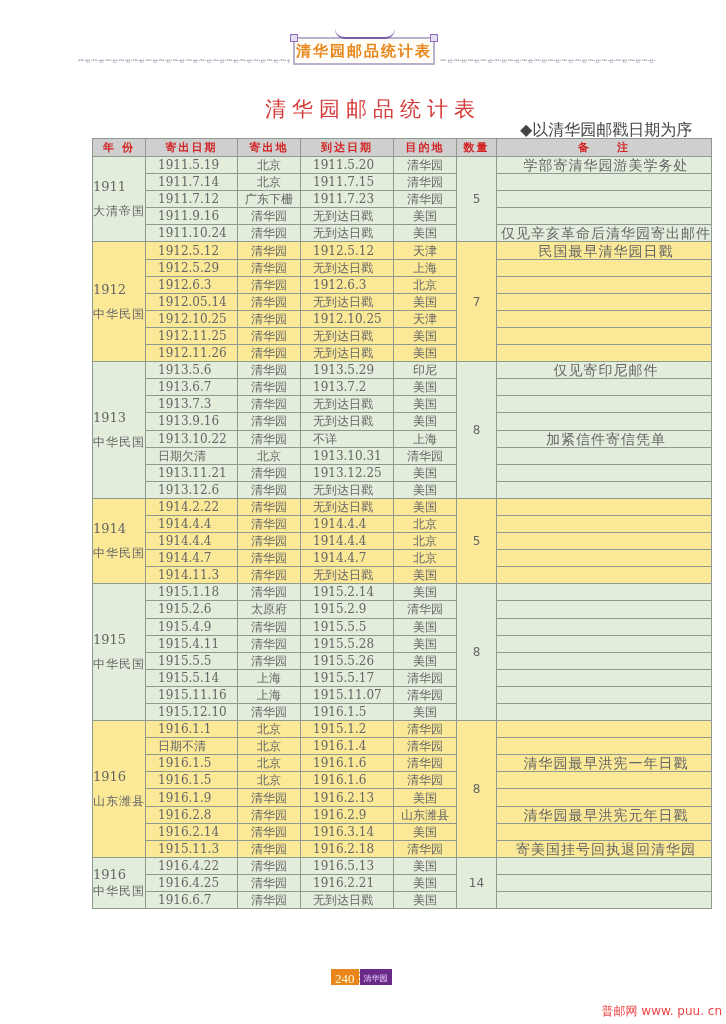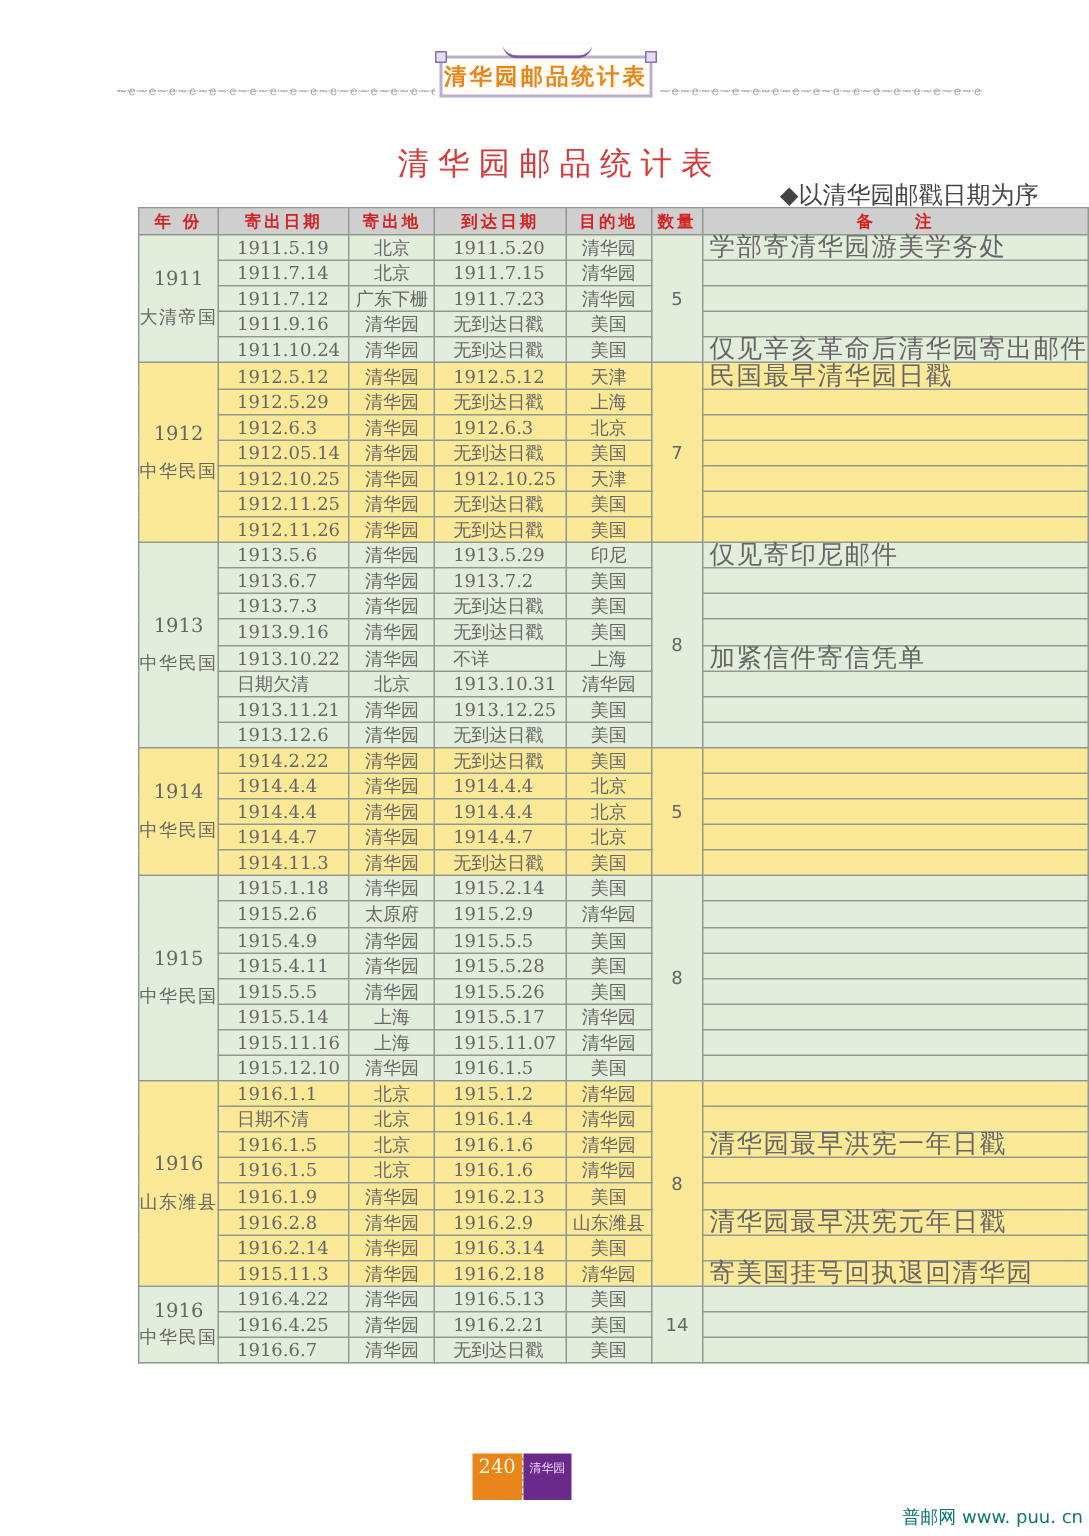--- a/index.html
+++ b/index.html
@@ -18,32 +18,32 @@
   .banner-title { font-size:15px; color:#e8861c; letter-spacing:2px; font-weight:bold; font-family:"DejaVu Sans", sans-serif; }
 
   .page-title { position:absolute; left:265px; top:95px; font-size:21px; color:#d63a3a; letter-spacing:6px; font-family:"DejaVu Sans", sans-serif; }
   .sort-note { position:absolute; left:520px; top:120px; font-size:16px; color:#444; }
 
   table.stats { position:absolute; left:78px; top:138px; border-collapse:collapse; font-size:12px; color:#666;margin-left:14px; }
   table.stats td, table.stats th { border:1px solid #8f9a8f; padding:0; height:16.1px; line-height:16px; white-space:nowrap; }
   table.stats th { background:#cfcfcf; color:#d22424; font-size:11px; font-weight:bold; height:17px; font-family:"DejaVu Sans", sans-serif; letter-spacing:2px; }
   .g-green td { background:#e3eddc; }
   .g-yellow td { background:#fbe998; }
-  td.year { text-align:center; vertical-align:middle; line-height:17px; font-size:12px; white-space:normal; }
+  td.year { vertical-align:middle; line-height:17px; font-size:12px; white-space:normal; }
   td.year .yr { display:block; margin-bottom:8px; font-size:13px; }
   td.year .era { display:block; font-size:12px; letter-spacing:1px; }
   td.date, td.recv { text-align:left; padding-left:12px !important; }
   td.origin, td.dest { text-align:center; }
   td.qty { text-align:center; vertical-align:middle; font-family:"DejaVu Sans", sans-serif; font-size:12px; }
-  td.note { text-align:left; padding-left:4px !important; font-size:17px; letter-spacing:1px; }
-
-  .page-num { position:absolute; left:315px; top:969px; display:flex; height:31px; }
+  td.note { text-align:center; padding-left:4px !important; font-size:14px; letter-spacing:1px; }
+
+  .page-num { position:absolute; left:331px; top:969px; display:flex; height:16px;font-family:Liberation Serif, serif; }
   .page-num .num { background:#e8861c; color:#fff7d6; font-size:13px; padding:0 4px; line-height:20px; border-right:1px dashed #fff; }
   .page-num .tag { background:#6a2a8a; color:#f0d8ff; font-size:8px; padding:0 4px; line-height:20px; }
-  .watermark { position:absolute; right:4px; bottom:4px; font-size:12px; color:#0f766e; font-family:"DejaVu Sans", sans-serif; }
+  .watermark { position:absolute; right:4px; bottom:4px; font-size:12px; color:#ef4444; font-family:"DejaVu Sans", sans-serif; }
 </style>
 </head>
 <body>
 
 <div class="banner-line left">
     <span>~e~e~e~e~e~e~e~e~e~e~e~e~e~e~e~e~e~e~e~e~e~e~e~e~e~e~e~e~e~e~e~e~e~e~e~e</span>
   </div>
 <div class="banner-line right">
     <span>~e~e~e~e~e~e~e~e~e~e~e~e~e~e~e~e~e~e~e~e~e~e~e~e~e~e~e~e~e~e~e~e~e~e~e~e</span>
   </div>

